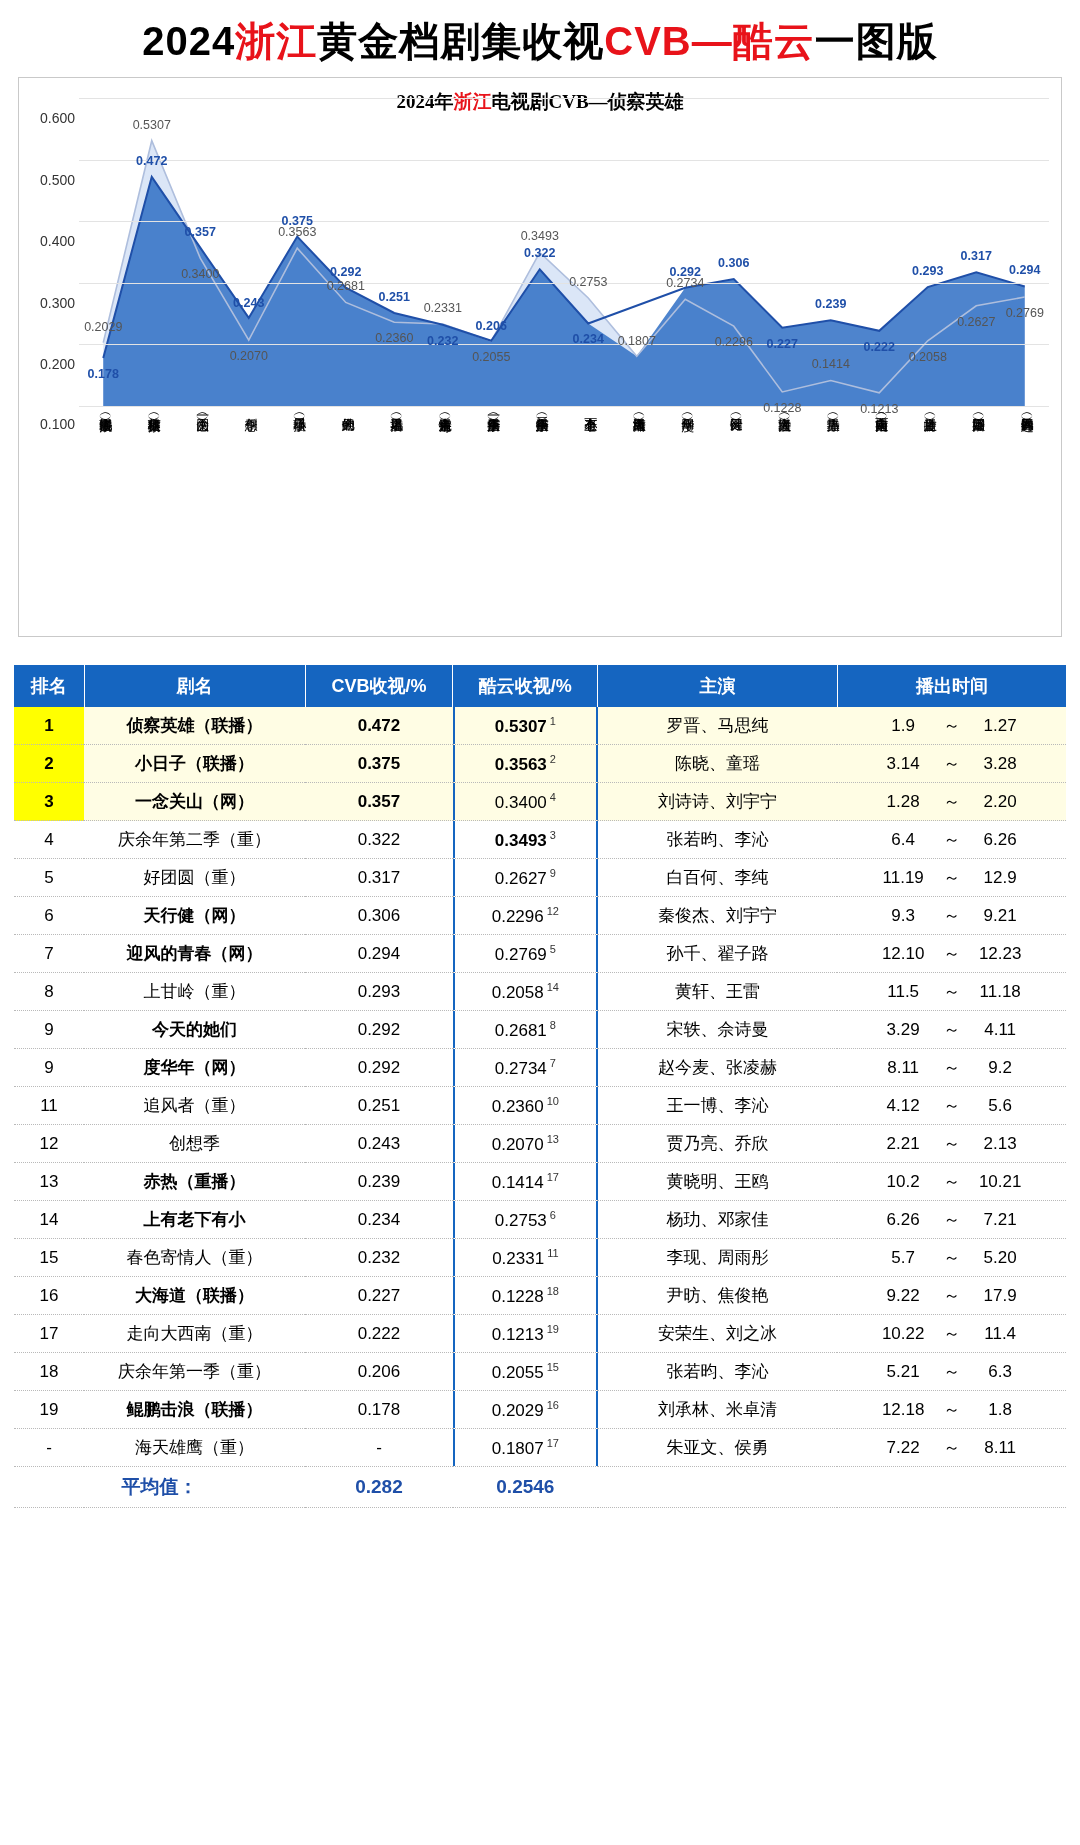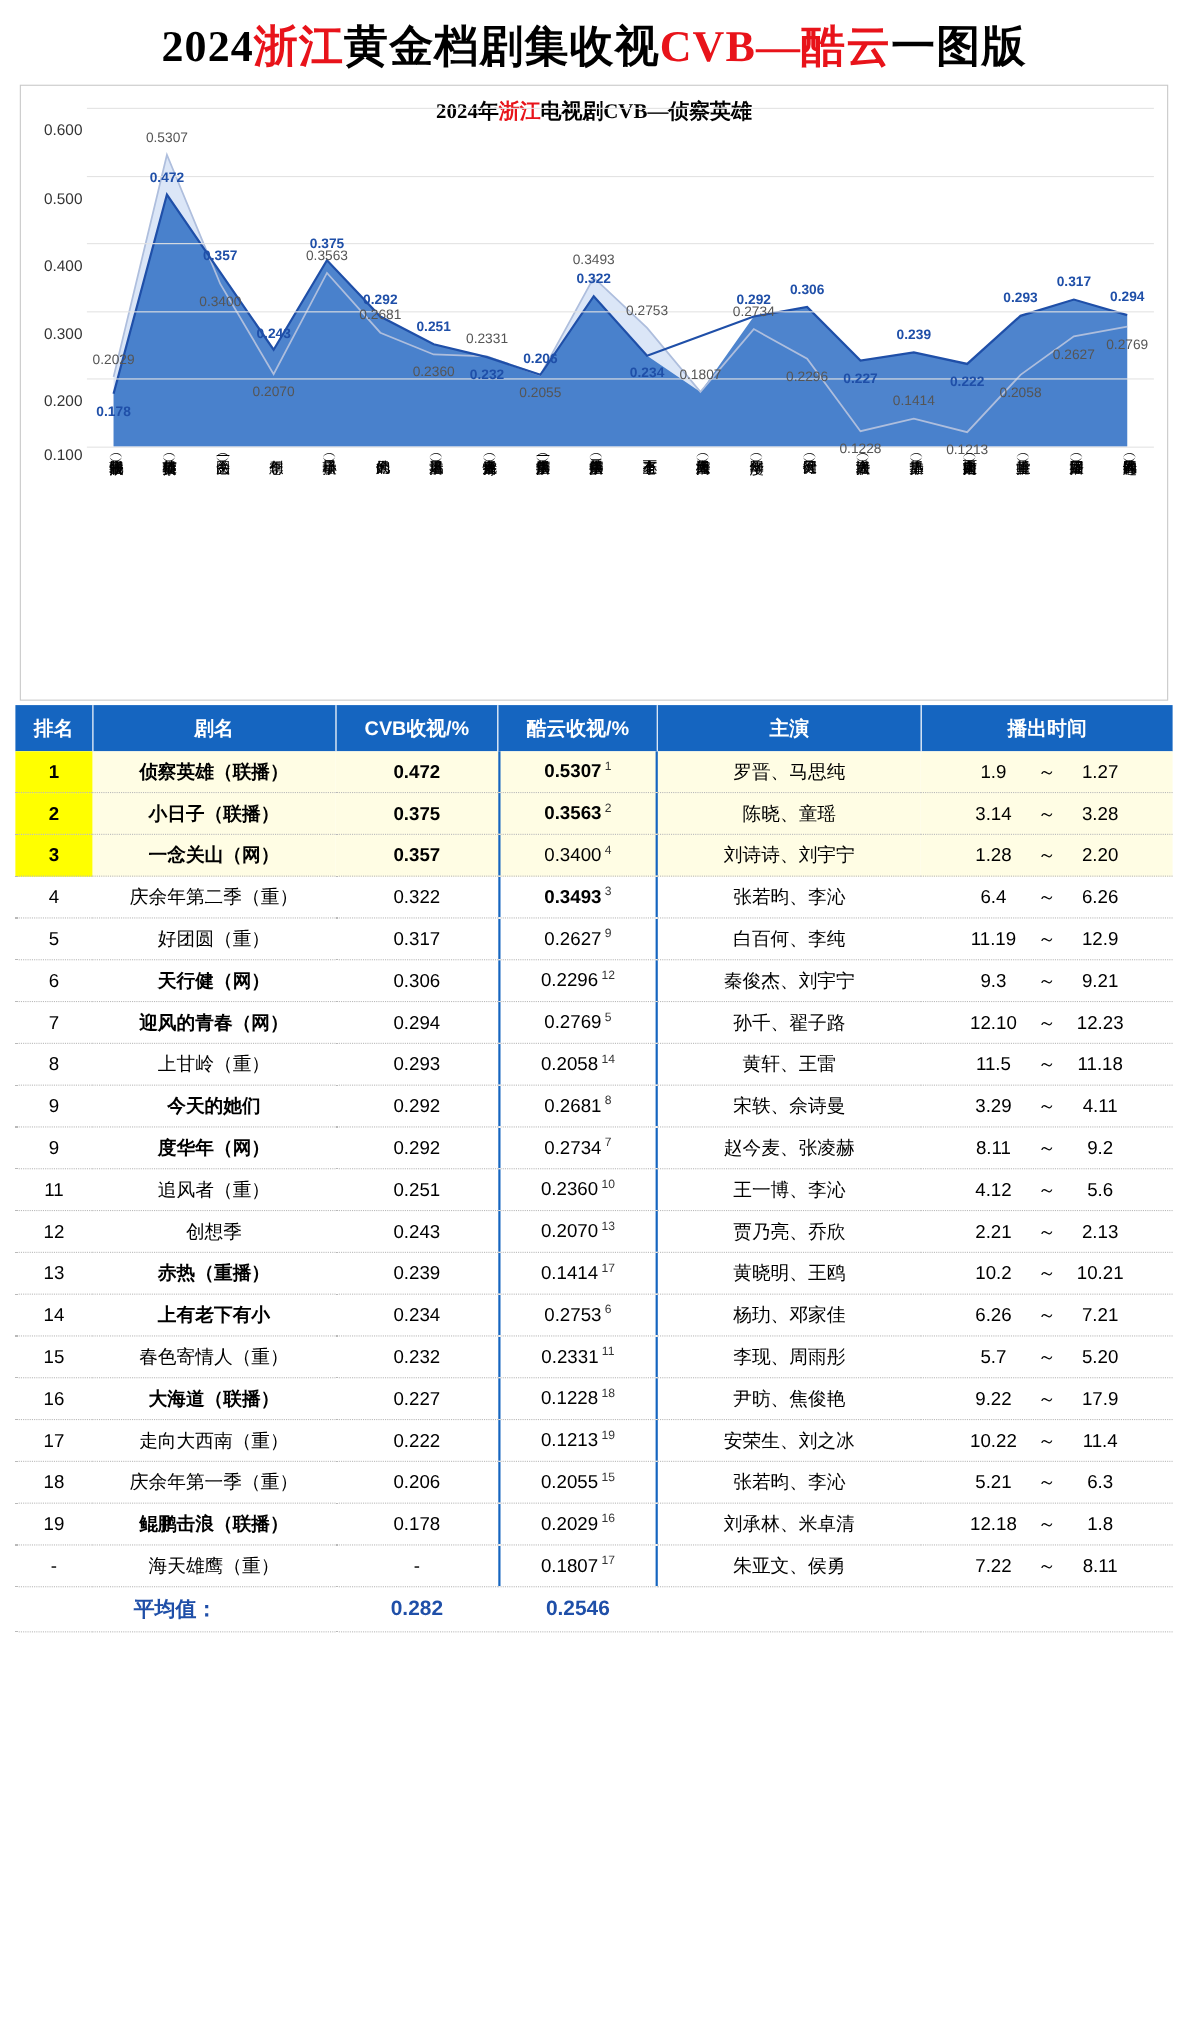--- a/index.html
+++ b/index.html
@@ -11,21 +11,21 @@
     font-family: "Liberation Sans", sans-serif;
     color: #000;
     position: relative;
   }
   
   .title-bar {
     text-align: center;
     padding: 14px 0 4px 0;
   }
   .title-bar .t {
-    font-family: Liberation Serif, serif;
+    font-family: Liberation Sans, sans-serif;
     font-size: 40px;
     font-weight: bold;
     letter-spacing: 1px;
     white-space: nowrap;
     text-align: center;
   }
   .title-bar .t .red { color: #e8131a; }
   .title-bar .t .blk { color: #000; }
   .byline {
     text-align: right;
@@ -77,21 +77,21 @@
     position:absolute; top:0; width:18px;
     writing-mode: vertical-rl;
     text-orientation: upright;
     font-size:13px; line-height:1.05;
     transform: translateX(-50%);
     letter-spacing:0px;
     white-space:nowrap;
   }
   
   table.data {
-    margin: 4px 14px 0 14px;
+    margin: 28px 14px 0 14px;
     width: 1052px;
     border-collapse: collapse;
     font-size: 17px;
   }
   table.data th {
     background:#1565c0; color:#fff; font-weight:bold;
     padding:9px 2px; font-size:18px;
     border-right:1px solid #fff;
   }
   table.data th:last-child { border-right:none; }
@@ -120,21 +120,21 @@
 
 <div class="title-bar">
   <div class="t" id="main-title"><span class="blk">2024</span><span class="red">浙江</span><span class="blk">黄金档剧集收视</span><span class="red">CVB—酷云</span><span class="blk">一图版</span></div>
 </div>
 
 <div class="chart-wrap">
   <div class="chart-title">
     <span id="chart-title-line"><span>2024年</span><span class="red">浙江</span><span>电视剧CVB—侦察英雄</span></span>
   </div>
   <div class="ylabels" id="ylabels">
-      <div style="top: 315px;">0.100</div>
+      <div style="top: 326px;">0.100</div>
       <div style="top: 266.4px;">0.200</div>
       <div style="top: 204.8px;">0.300</div>
       <div style="top: 143.2px;">0.400</div>
       <div style="top: 81.6px;">0.500</div>
       <div style="top: 20px;">0.600</div>
     </div>
   <div class="plot" id="plot">
     <svg class="series" id="svg-series" viewBox="0 0 970 308" preserveAspectRatio="none">
         <path d="M 24.25 244.61360000000002 L 72.75 42.688800000000015 L 121.25 160.16 L 169.75 242.08800000000002 L 218.25 150.1192 L 266.75 204.4504 L 315.25 224.22400000000002 L 363.75 226.0104 L 412.25 243.012 L 460.75 154.4312 L 509.25 200.0152 L 557.75 258.2888 L 606.25 201.18560000000002 L 654.75 228.1664 L 703.25 293.9552 L 751.75 282.49760000000003 L 800.25 294.8792 L 848.75 242.8272 L 897.25 207.7768 L 945.75 199.02960000000002 L 945.75 308 L 24.25 308 Z" fill="#dbe6f7" stroke="none"></path>
         <path d="M 24.25 259.952 L 72.75 78.84800000000001 L 121.25 149.688 L 169.75 219.912 L 218.25 138.6 L 266.75 189.728 L 315.25 214.984 L 363.75 226.688 L 412.25 242.704 L 460.75 171.248 L 509.25 225.456 L 557.75 258.2888 L 606.25 189.728 L 654.75 181.104 L 703.25 229.768 L 751.75 222.376 L 800.25 232.848 L 848.75 189.11200000000002 L 897.25 174.328 L 945.75 188.496 L 945.75 308 L 24.25 308 Z" fill="#2f6fc4" fill-opacity="0.85" stroke="none"></path>

